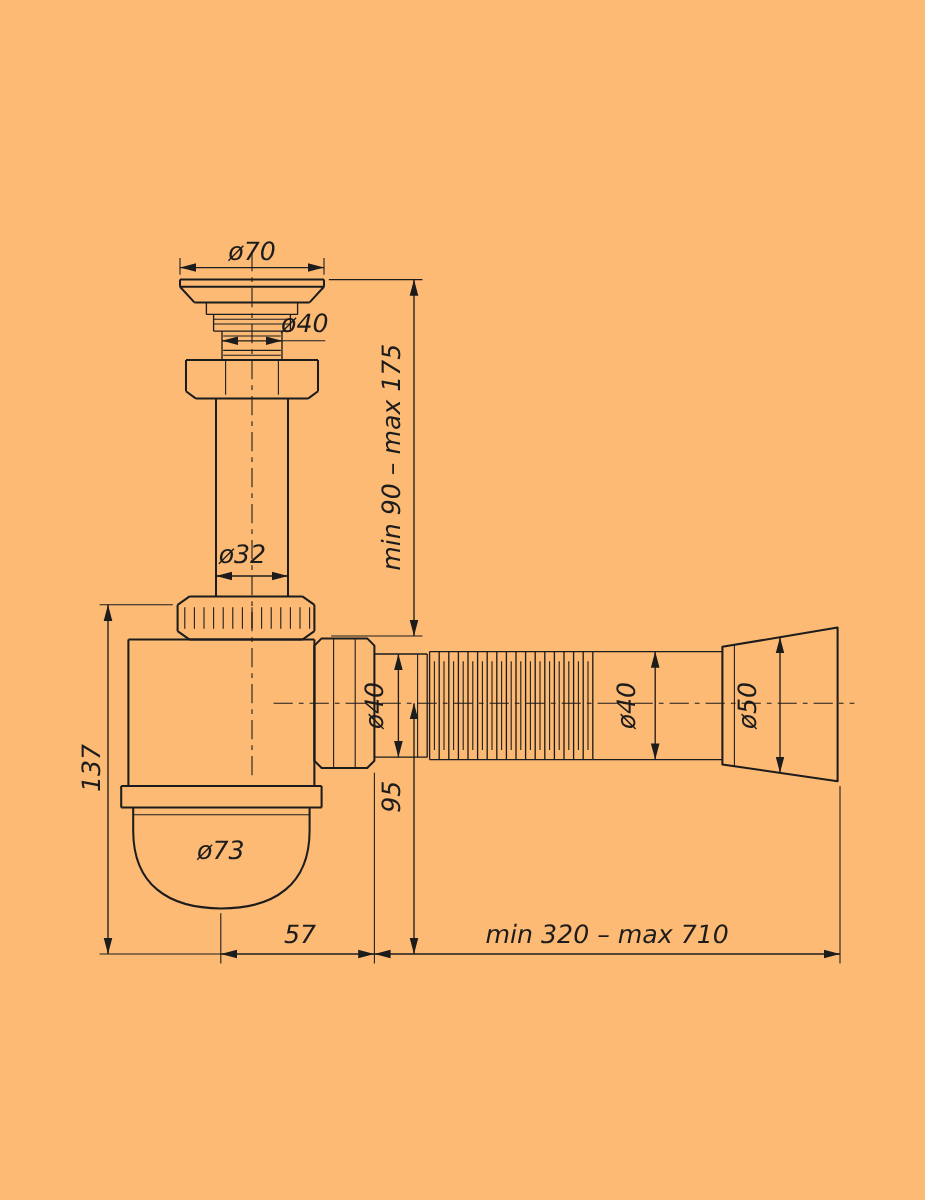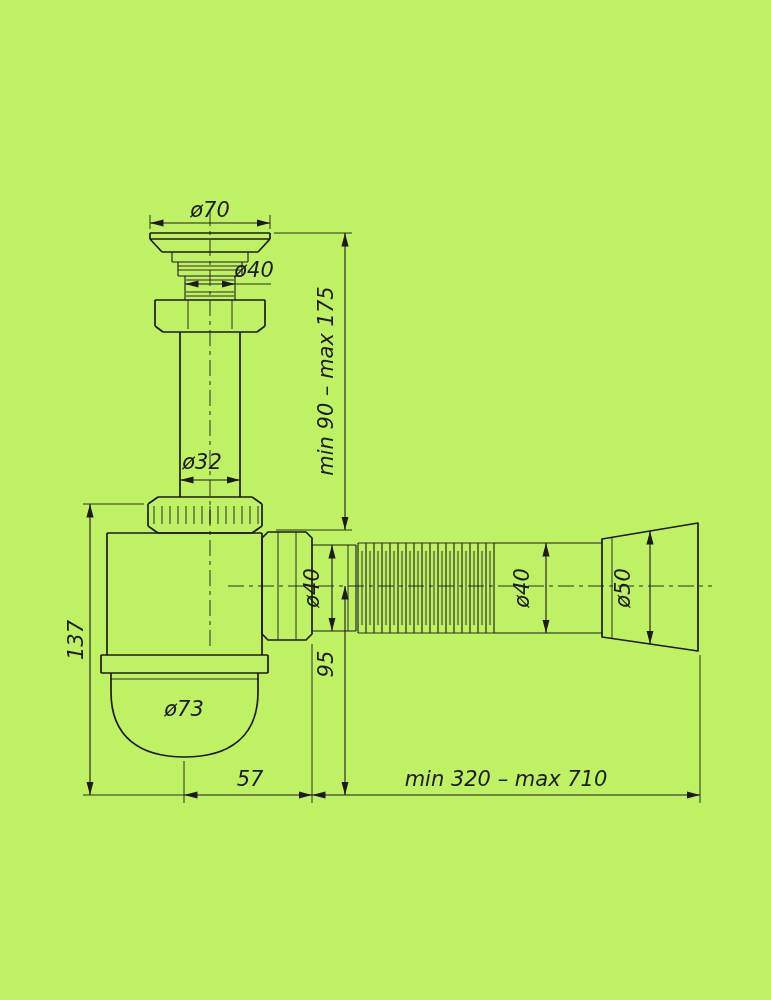--- a/index.html
+++ b/index.html
@@ -1,16 +1,16 @@
 <!DOCTYPE html>
 <html><head>
 <meta charset="utf-8">
 <style>
   html,body{margin:0;padding:0;background:#ffffff;}
-  .page{width:771px;height:1000px;background:#bef264;position:relative;overflow:hidden;
+  .page{width:771px;height:1000px;background:#fdba74;position:relative;overflow:hidden;
         font-family:"DejaVu Sans",sans-serif;}
   svg{position:absolute;left:0;top:0;}
   .obj{stroke:#1c1c1c;stroke-width:1.7;fill:none;stroke-linejoin:round;}
   .obj2{stroke:#1c1c1c;stroke-width:1.1;fill:none;}
   .thin{stroke:#1c1c1c;stroke-width:0.9;fill:none;}
   .dim{stroke:#1c1c1c;stroke-width:1.1;fill:none;}
   .cl{stroke:#1c1c1c;stroke-width:0.9;fill:none;stroke-dasharray:16 5 4 5;}
   text.dimtxt{font-family:"DejaVu Sans",sans-serif;font-style:italic;font-size:21px;fill:#1c1c1c;}
 </style>
 </head>

